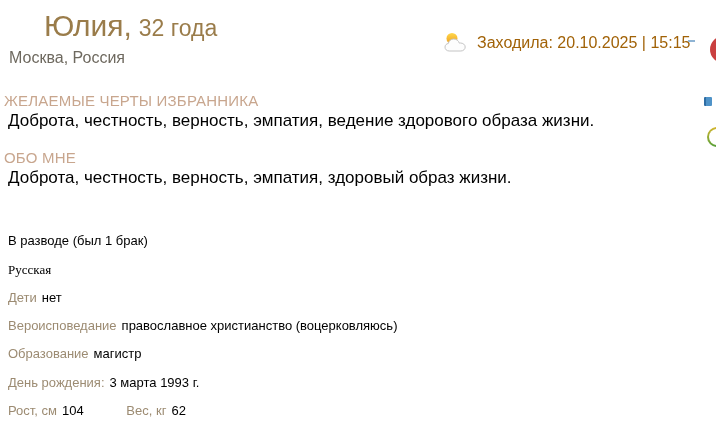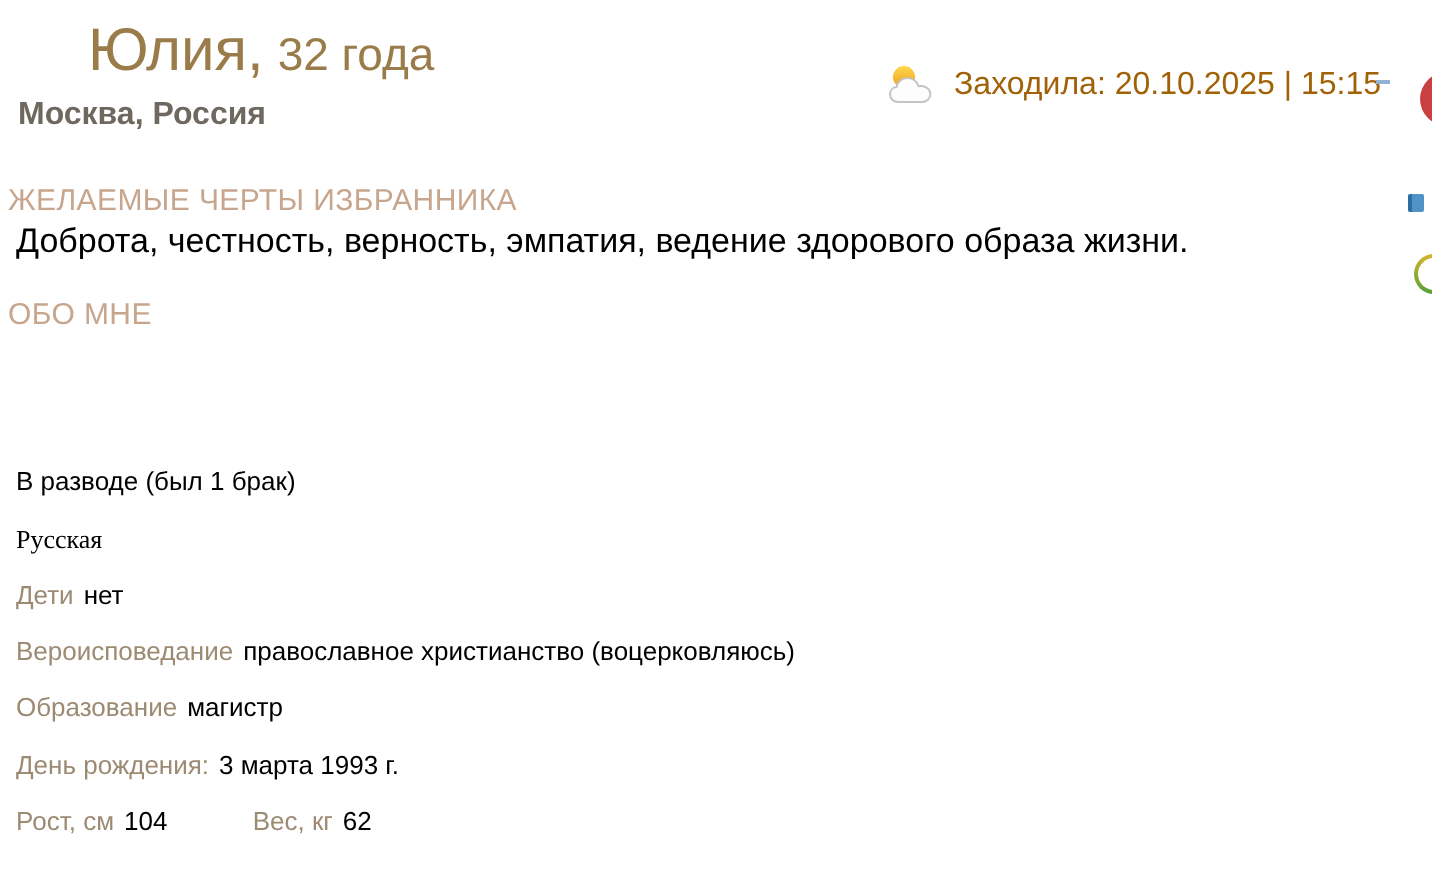--- a/index.html
+++ b/index.html
@@ -28,21 +28,20 @@
     margin-left: 36px;
   }
   .name-row .name { font-size: 30px; line-height: 32px; }
   .name-row .age  { font-size: 23px; }
   .location {
     position: absolute;
     left: 9px;
     top: 49px;
     font-size: 16px;
     color: #6e695f;
-    font-weight: bold;
   }
 
   
   .visit-meta {
     position: absolute;
     left: 444px;
     top: 32px;
     display: flex;
     align-items: center;
     gap: 8px;
@@ -158,20 +157,21 @@
 
   <div class="edge-blue-dash"></div>
   <div class="edge-heart"></div>
   <div class="edge-blue-square"></div>
   <div class="edge-green-ring"></div>
 
   <div class="section-title" id="title-desired">ЖЕЛАЕМЫЕ ЧЕРТЫ ИЗБРАННИКА</div>
   <div class="section-text" id="text-desired">Доброта, честность, верность, эмпатия, ведение здорового образа жизни.</div>
 
   <div class="section-title" id="title-about">ОБО МНЕ</div>
+  <div class="section-text" id="text-about">Доброта, честность, верность, эмпатия, здоровый образ жизни.</div>
 
 
   <div class="info-row" id="row-marital">
     <span class="value">В разводе (был 1 брак)</span>
   </div>
 
   <div class="info-row" id="row-ethnicity">
     <span class="value">Русская</span>
   </div>
 

